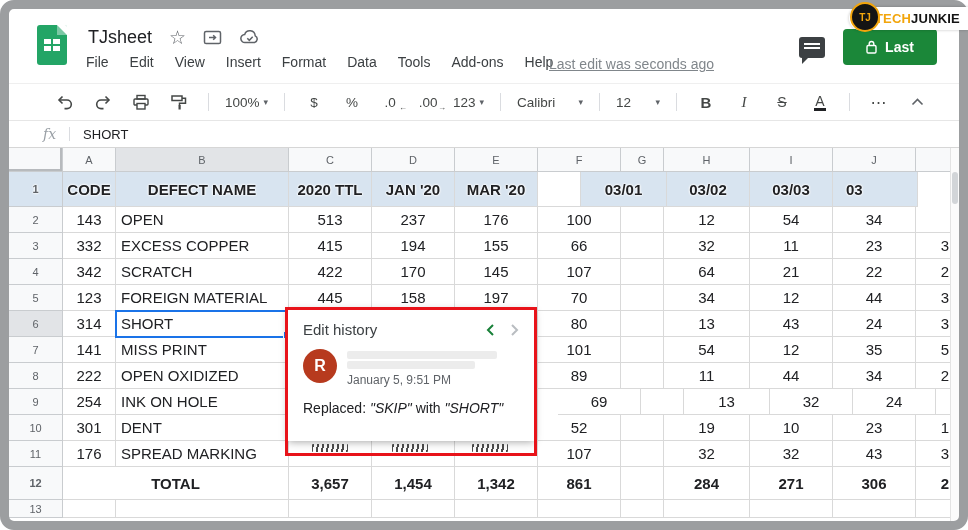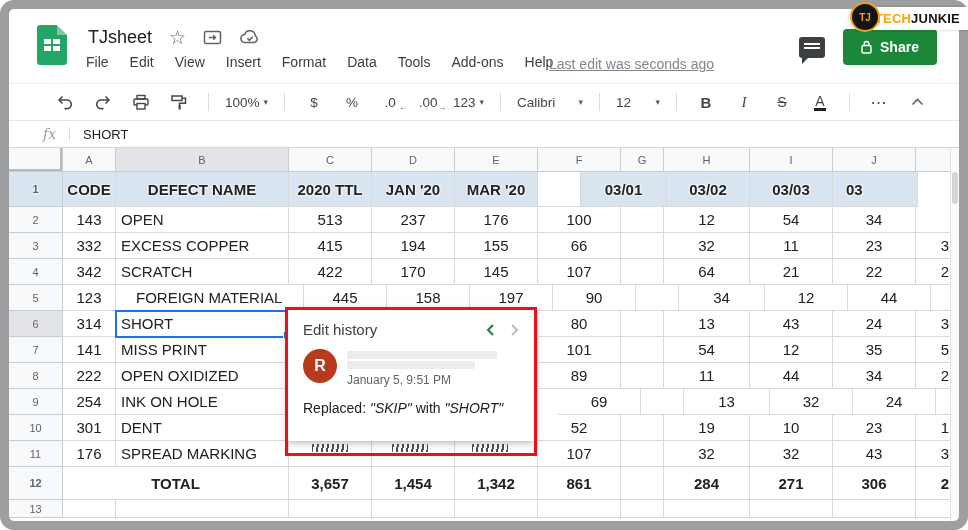--- a/index.html
+++ b/index.html
@@ -168,21 +168,21 @@
 
   <div class="comment-btn">
     <div class="ln"></div>
     <div class="ln"></div>
   </div>
   <div class="share-btn">
     <svg width="11" height="14" viewBox="0 0 11 14">
         <rect x="1" y="5.5" width="9" height="7.5" rx="1.2" fill="none" stroke="#fff" stroke-width="1.4"></rect>
         <path d="M3.2 5.5V3.8a2.3 2.3 0 0 1 4.6 0v1.7" fill="none" stroke="#fff" stroke-width="1.4"></path>
       </svg>
-    <span>Share</span>
+    <span>Last</span>
   </div>
 
   <div class="tj-circle">
       <span>TJ</span>
     </div>
   <div class="tj-badge">
     <span class="tech">TECH</span>
       <span class="junkie">JUNKIE</span>
   </div>
 
@@ -341,25 +341,25 @@
         <div class="cell c-num" style="width: 83px;">107</div>
         <div class="cell c-num" style="width: 43px;"></div>
         <div class="cell c-num" style="width: 86px;">64</div>
         <div class="cell c-num" style="width: 83px;">21</div>
         <div class="cell c-num" style="width: 83px;">22</div>
         <div class="cell c-num c-k" style="width: 85px;">2</div>
       </div>
       <div class="grow r-data">
         <div class="cell rownum" style="width: 54px;">5</div>
         <div class="cell c-num" style="width: 53px;">123</div>
-        <div class="cell c-name" style="width: 173px; margin-left: 15px;">FOREIGN MATERIAL</div>
+        <div class="cell c-name" style="width: 173px;">FOREIGN MATERIAL</div>
         <div class="cell c-num" style="width: 83px;">445</div>
         <div class="cell c-num" style="width: 83px;">158</div>
         <div class="cell c-num" style="width: 83px;">197</div>
-        <div class="cell c-num" style="width: 83px;">90</div>
+        <div class="cell c-num" style="width: 83px;">70</div>
         <div class="cell c-num" style="width: 43px;"></div>
         <div class="cell c-num" style="width: 86px;">34</div>
         <div class="cell c-num" style="width: 83px;">12</div>
         <div class="cell c-num" style="width: 83px;">44</div>
         <div class="cell c-num c-k" style="width: 85px;">3</div>
       </div>
       <div class="grow r-data">
         <div class="cell hl rownum" style="width: 54px;">6</div>
         <div class="cell c-num" style="width: 53px;">314</div>
         <div class="cell c-name sel" style="width: 173px;">SHORT</div>

